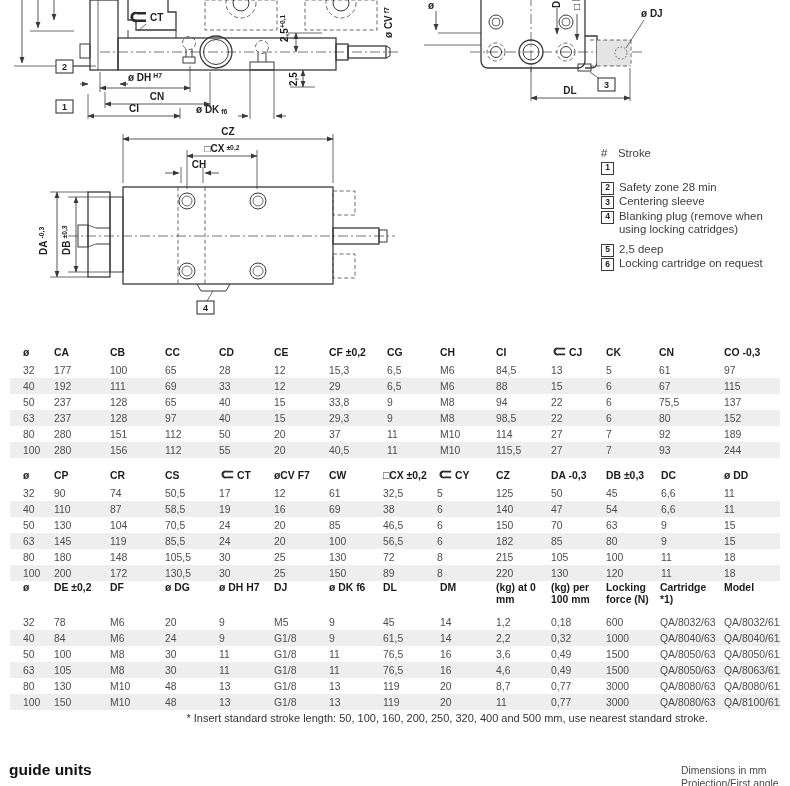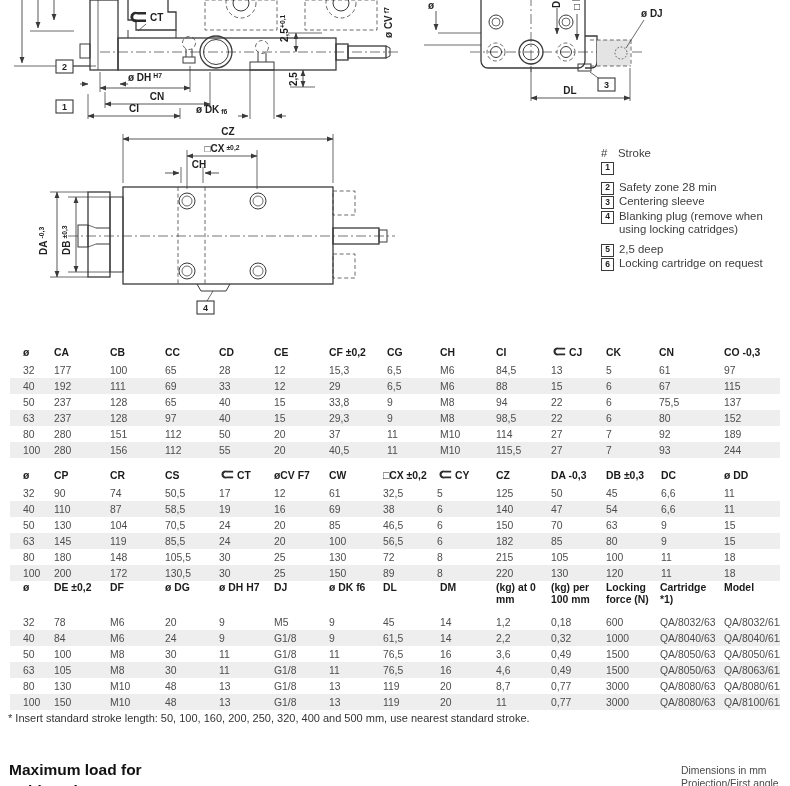--- a/index.html
+++ b/index.html
@@ -36,21 +36,21 @@
   .tbl0{top:336px;} .tbl1{top:459px;} .tbl2{top:581px;}
   table{border-collapse:collapse;table-layout:fixed;width:770px;font-size:10.4px;}
   th{text-align:left;font-weight:bold;color:#1b1b1b;padding:0 2px;height:22px;vertical-align:bottom;white-space:nowrap;overflow:hidden;padding-bottom:4px;}
   .t3 th{vertical-align:top;height:28px;white-space:normal;line-height:11.5px;padding-top:1px;}
   td{color:#4d4d4d;padding:0 2px;height:16px;white-space:nowrap;overflow:hidden;}
   th:first-child,td:first-child{padding-left:13px;}
   tr.even{background:#eeeeee;}
   .wr{width:15px;height:9px;fill:#2b2b2b;display:inline-block;}
 
   
-  .footnotes{position:absolute;left:8px;top:711px;font-size:11px;color:#333;line-height:14px;width:700px;}
+  .footnotes{position:absolute;left:8px;top:711px;font-size:11px;color:#333;line-height:14px;width:700px;text-align:right;}
   .bottom-heading{position:absolute;left:9px;top:759px;font-size:15.5px;font-weight:bold;color:#111;line-height:21px;}
   .bottom-right{position:absolute;left:681px;top:764px;font-size:10.4px;color:#4a4a4a;line-height:13px;}
 </style>
 </head>
 <body>
 
 <div class="page">
 
   <svg class="top-drawing" width="790" height="127" viewBox="0 0 790 127">
     <defs>
@@ -730,21 +730,20 @@
           </tr>
         </tbody>
       </table>
     </div>
 
   <div class="footnotes">
     <div>* Insert standard stroke length: 50, 100, 160, 200, 250, 320, 400 and 500 mm, use nearest standard stroke.</div>
   </div>
 
   <div class="bottom-heading">
-    <div>Maximum load for</div>
     <div>guide units</div>
   </div>
   <div class="bottom-right">
     <div>Dimensions in mm</div>
     <div>Projection/First angle</div>
   </div>
 
 </div>
 
 </body></html>

